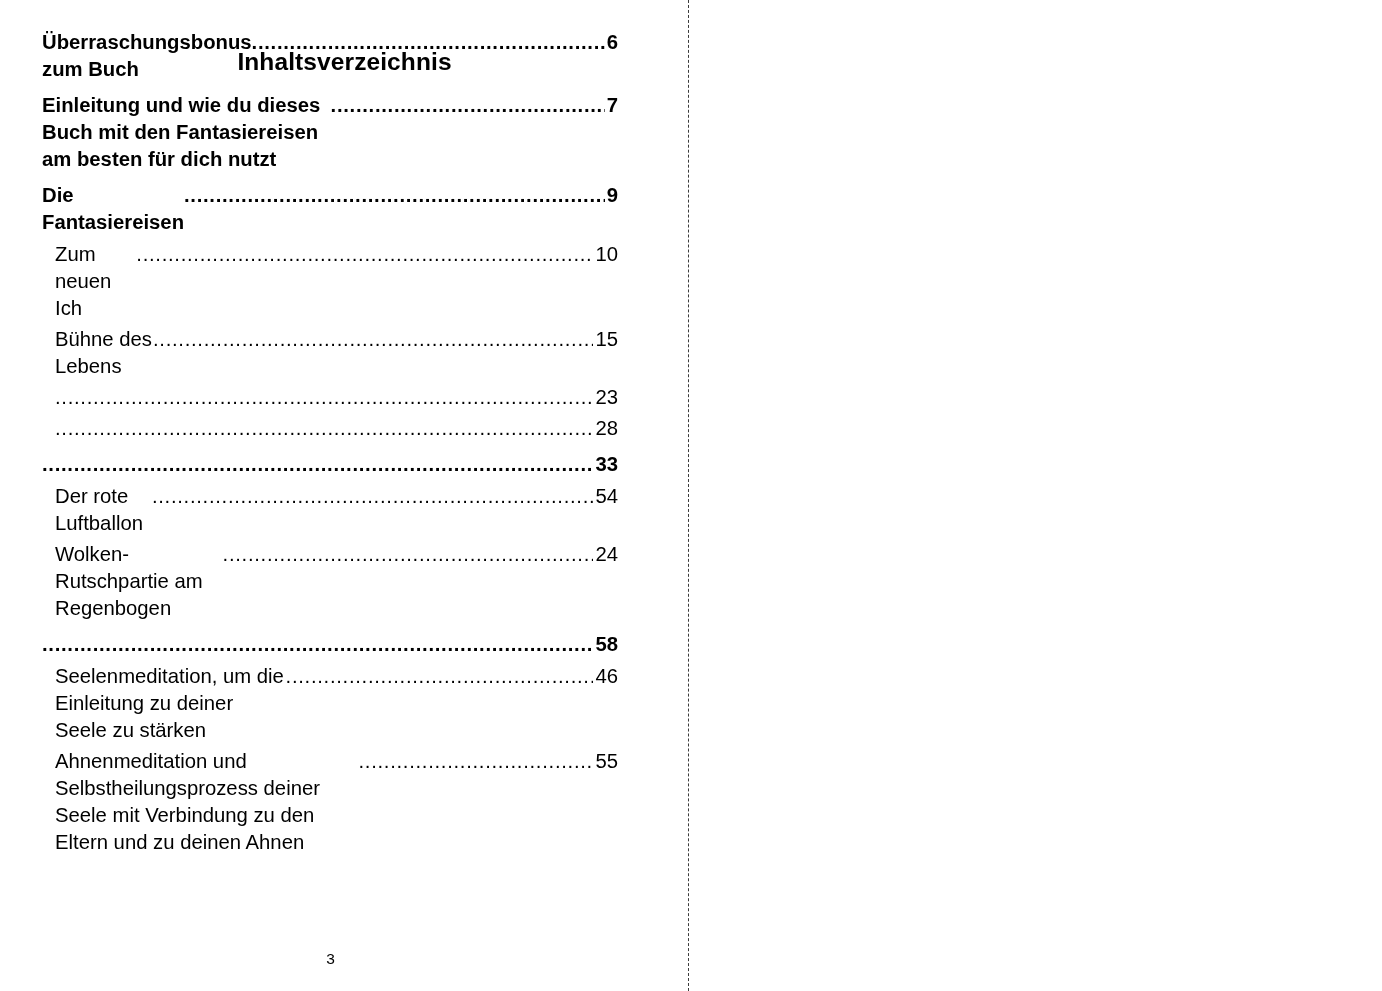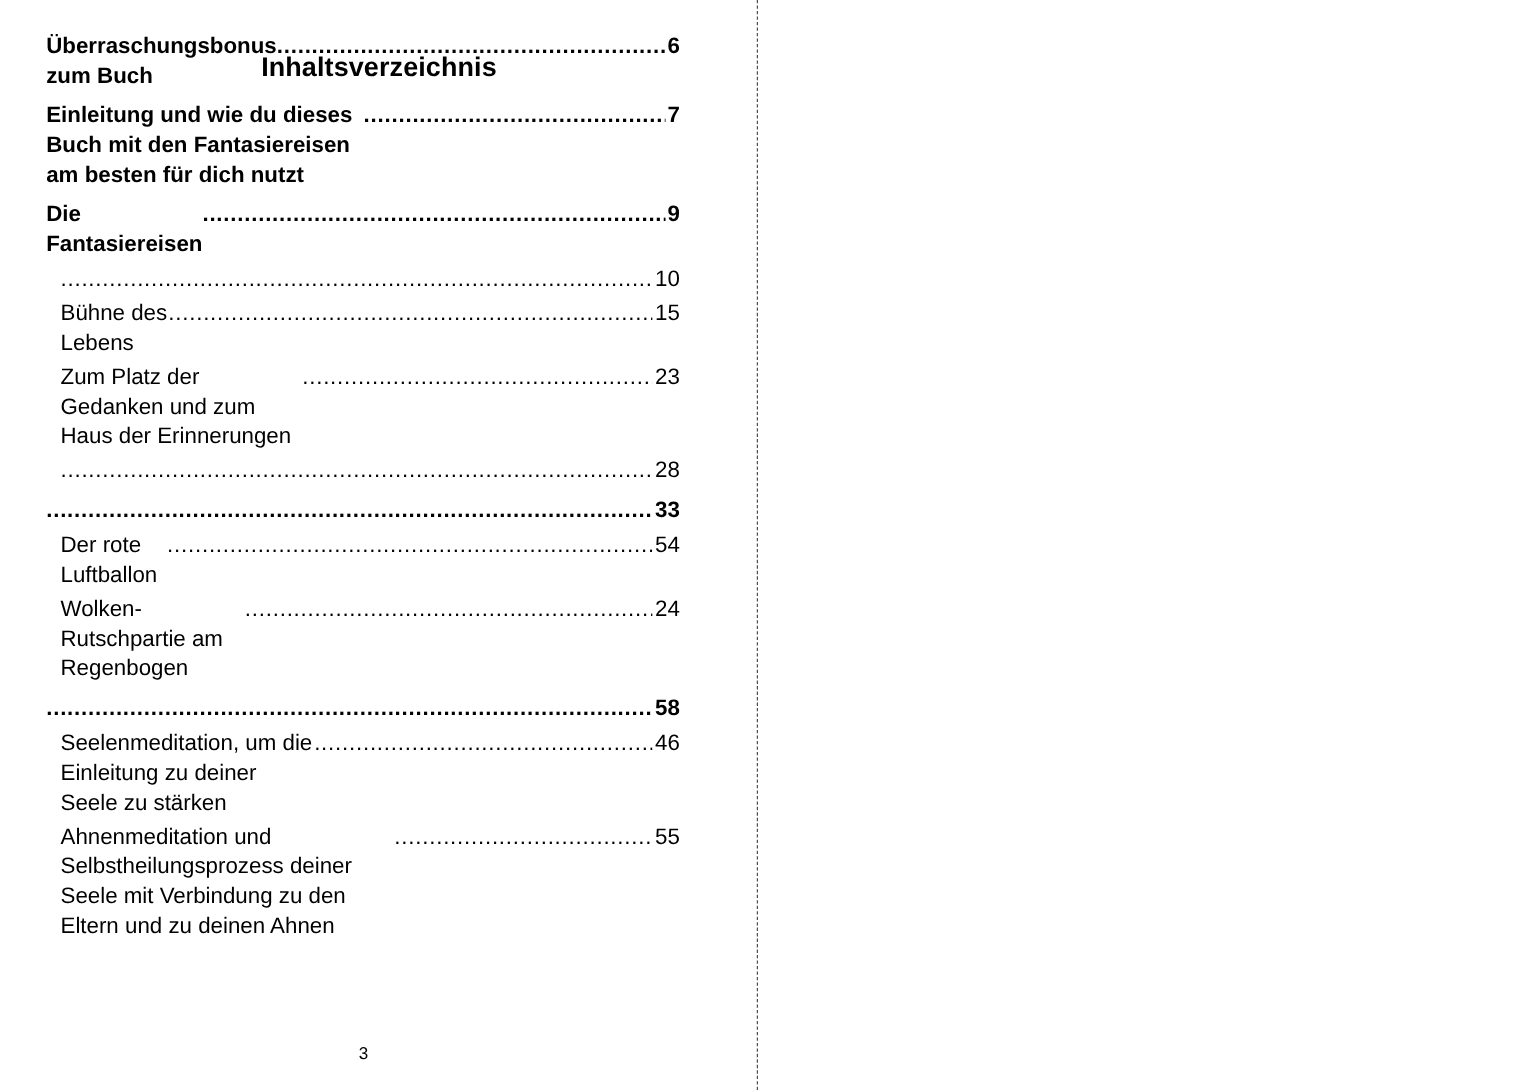--- a/index.html
+++ b/index.html
@@ -165,34 +165,34 @@
           </li>
           <li class="toc-entry level-1">
             <span class="entry-row">
               <span class="entry-title">Die Fantasiereisen</span>
               <span class="leader-fill">........................................................................................................................</span>
               <span class="entry-page">9</span>
             </span>
           </li>
           <li class="toc-entry level-2">
             <span class="entry-row">
+              <span class="entry-title">Zum neuen Ich</span>
               <span class="leader-fill">........................................................................................................................</span>
               <span class="entry-page">10</span>
             </span>
           </li>
           <li class="toc-entry level-2">
             <span class="entry-row">
               <span class="entry-title">Bühne des Lebens</span>
               <span class="leader-fill">........................................................................................................................</span>
               <span class="entry-page">15</span>
             </span>
           </li>
           <li class="toc-entry level-2">
             <span class="entry-row">
-              <span class="entry-title">Zum Platz der Gedanken und zum Haus der Erinnerungen</span>
               <span class="leader-fill">........................................................................................................................</span>
               <span class="entry-page">23</span>
             </span>
           </li>
           <li class="toc-entry level-2">
             <span class="entry-row">
               <span class="leader-fill">........................................................................................................................</span>
               <span class="entry-page">28</span>
             </span>
           </li>

